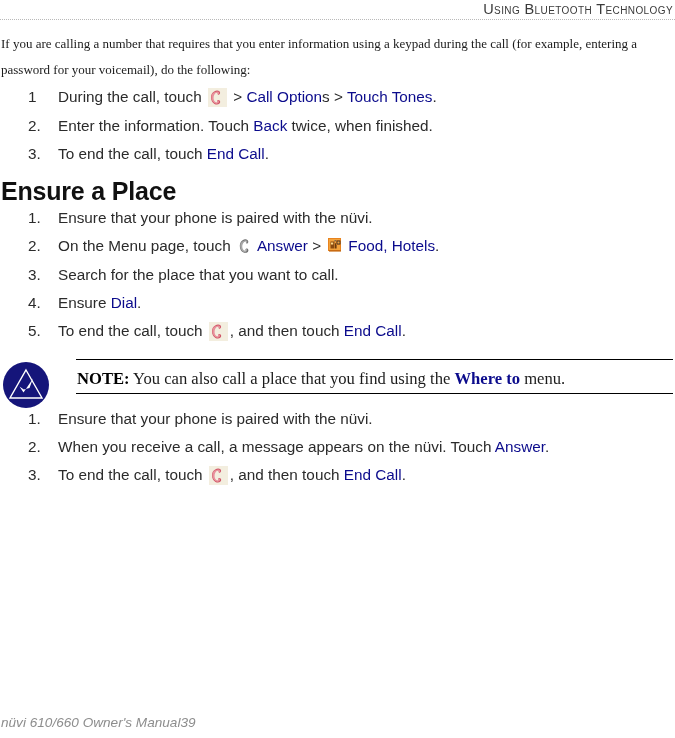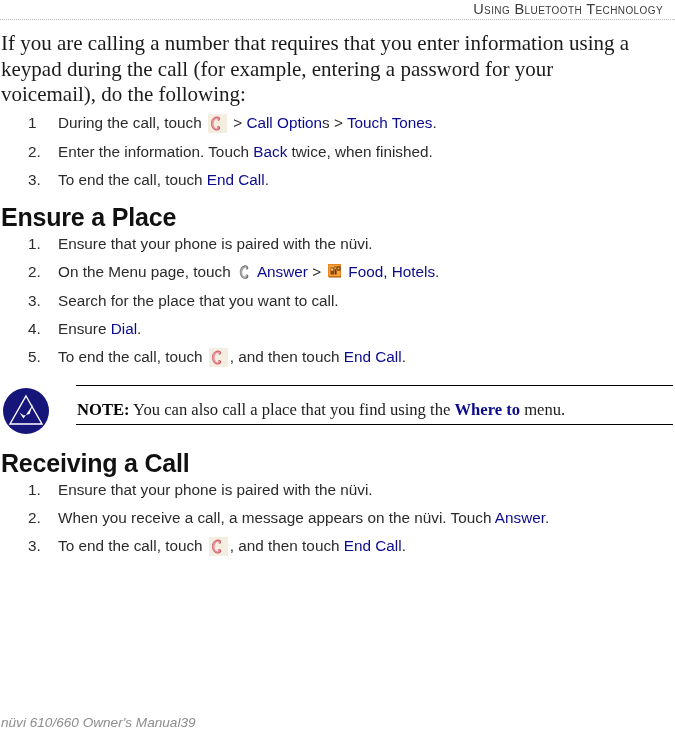--- a/index.html
+++ b/index.html
@@ -16,21 +16,21 @@
   }
 
   
   .page-header {
     position: absolute;
     top: 0;
     left: 0;
     width: 675px;
     height: 18px;
     text-align: right;
-    padding-right: 12px;
+    padding-right: 2px;
     box-sizing: border-box;
   }
   .header-title {
     font-family: "Liberation Sans", sans-serif;
     font-size: 14.5px;
     letter-spacing: 0.4px;
     color: #3a3a3a;
     font-variant: small-caps;
     line-height: 16px;
     white-space: nowrap;
@@ -48,21 +48,21 @@
   .content {
     position: absolute;
     top: 31px;
     left: 1px;
     width: 672px;
   }
 
   
   .intro-paragraph {
     font-family: "Liberation Serif", serif;
-    font-size: 21px;
+    font-size: 13px;
     line-height: 25.6px;
     color: #1b1b1b;
     margin: 0 0 6px 0;
     width: 648px;
   }
 
   
   .step-list {
     margin: 0;
     padding: 0;
@@ -144,21 +144,21 @@
   }
   .note-icon {
     position: absolute;
     left: 1px;
     top: 2px;
     width: 48px;
     height: 48px;
   }
   .note-body {
     margin-left: 75px;
-    padding-top: 12px;
+    padding-top: 7px;
     border-top: 1.3px solid #000000;
     border-bottom: 1.3px solid #000000;
     width: 597px;
     box-sizing: border-box;
   }
   .note-text {
     font-family: "Liberation Serif", serif;
     font-size: 16.6px;
     line-height: 22px;
     color: #1b1b1b;
@@ -281,21 +281,20 @@
         <circle cx="24" cy="24" r="23" fill="#15157a"></circle>
         <path d="M24 9 L40 37 L8 37 Z" fill="none" stroke="#ffffff" stroke-width="1.4"></path>
         <path d="M17.5 25.5 L21.5 31.5 L31 17.5 L27.5 27 L21.8 28.5 Z" fill="#ffffff"></path>
       </svg>
     </div>
     <div class="note-body">
       <div class="note-text"><span class="note-label">NOTE:</span><span> You can also call a place that you find using the </span><span class="note-ui">Where to</span><span> menu.</span></div>
     </div>
   </div>
 
-  <h2 class="section-heading">Receiving a Call</h2>
 
   <ol class="step-list list-after-heading">
 
     <li class="step-item">
       <span class="step-num">1.</span>
       <span>Ensure that your phone is paired with the nüvi.</span>
     </li>
 
     <li class="step-item">
       <span class="step-num">2.</span>

